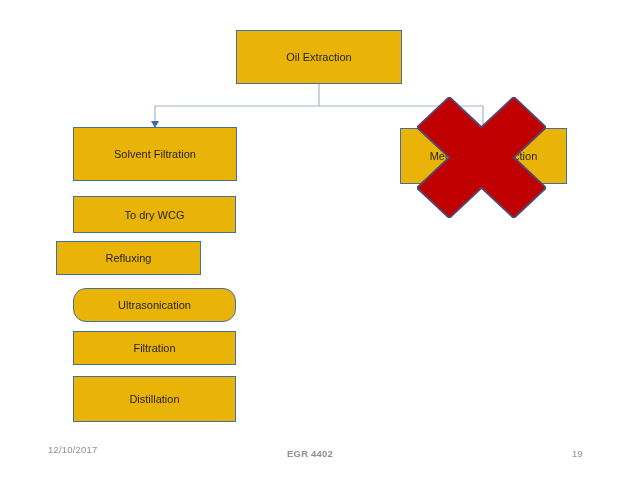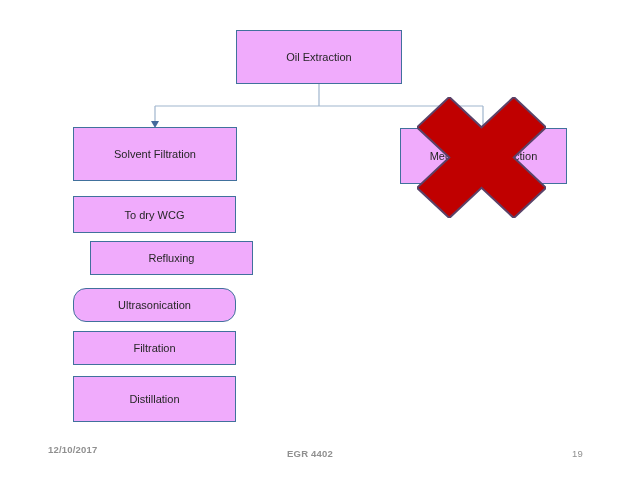--- a/index.html
+++ b/index.html
@@ -20,54 +20,54 @@
     pointer-events: none;
   }
   .connectors line { stroke: #9FB5CD; stroke-width: 1.2; }
   .connectors .arrowhead { fill: #44699C; stroke: none; }
 
   
   .box {
     position: absolute;
     box-sizing: border-box;
     border: 1.4px solid #41719C;
-    background: #f0abfc;
+    background: #eab308;
     display: flex;
     align-items: center;
     justify-content: center;
     font-size: 11px;
     color: #262626;
     text-align: center;
   }
   .b-oil        { left: 236px; top: 30px;  width: 166px; height: 54px; }
   .b-solvent    { left: 73px;  top: 127px; width: 164px; height: 54px; }
   .b-mechanical { left: 400px; top: 128px; width: 167px; height: 56px; }
   .b-step-0     { left: 73px;  top: 196px; width: 163px; height: 37px; }
-  .b-step-1     { left: 90px;  top: 241px; width: 163px; height: 34px; }
+  .b-step-1     { left: 56px;  top: 241px; width: 145px; height: 34px; }
   .b-step-2     { left: 73px;  top: 288px; width: 163px; height: 34px; border-radius: 13px; }
   .b-step-3     { left: 73px;  top: 331px; width: 163px; height: 34px; }
   .b-step-4     { left: 73px;  top: 376px; width: 163px; height: 46px; }
 
   
   .cross {
     position: absolute;
     left: 417px; top: 97px;
     width: 129px; height: 121px;
     pointer-events: none;
   }
   .cross polygon { stroke: #5B4268; stroke-width: 2; stroke-linejoin: miter; }
 
   
   .footer-item {
     position: absolute;
     font-size: 9.5px;
     color: #909090;
     letter-spacing: 0.2px;
   }
-  .f-date   { left: 48px;  top: 444px; font-weight: bold; }
+  .f-date   { left: 48px;  top: 444px; }
   .f-course { left: 250px; top: 448px; width: 120px; text-align: center; font-weight: bold; }
   .f-page   { left: 572px; top: 448px; width: 20px;  text-align: left; }
 </style>
 </head>
 <body>
 
 <div class="slide">
 
   <svg class="connectors" viewBox="0 0 638 479" xmlns="http://www.w3.org/2000/svg">
     <line x1="319" y1="84" x2="319" y2="106"></line>

